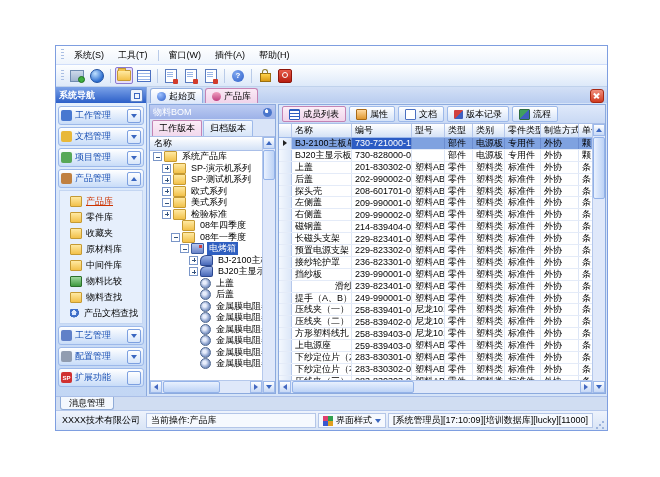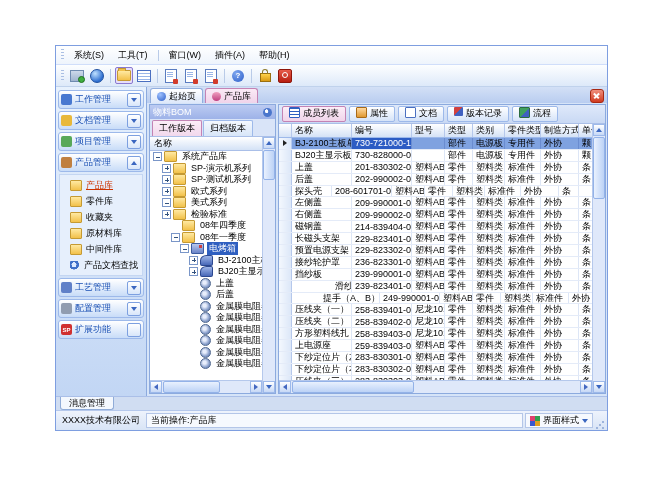--- a/index.html
+++ b/index.html
@@ -109,21 +109,21 @@
   .hscroll{height:12px;flex:0 0 auto;background:#dfe8fa;border-top:1px solid #b5c8ec;display:flex;align-items:center;position:relative;}
   .sbtn{width:12px;height:12px;background:linear-gradient(#ffffff,#c6d8f6);border:1px solid #9db9ea;box-sizing:border-box;
         display:flex;align-items:center;justify-content:center;flex:0 0 auto;}
   .thumbv{width:10px;background:linear-gradient(90deg,#e9f1fe,#bcd2f6);border:1px solid #93b2e8;border-radius:2px;margin-top:1px;}
   .thumbh{height:10px;background:linear-gradient(#e9f1fe,#bcd2f6);border:1px solid #93b2e8;border-radius:2px;margin-left:1px;}
   .vscroll .fill{flex:1;}
   .hscroll .fill{flex:1;}
   
   .member{flex:1;border:1px solid #8caade;background:#fff;display:flex;flex-direction:column;min-width:0;min-height:0;}
   .mtabs{height:18px;background:linear-gradient(#dfe9fa,#c9d9f4);display:flex;align-items:center;padding-left:3px;gap:3px;border-bottom:1px solid #aabfe8;flex:0 0 auto;}
-  .mtab{height:14px;display:flex;align-items:flex-start;padding:0 6px;border:1px solid #9db9ea;border-radius:2px;
+  .mtab{height:14px;display:flex;align-items:center;padding:0 6px;border:1px solid #9db9ea;border-radius:2px;
         background:linear-gradient(#ffffff,#d5e3f8);}
   .mtab.active{background:linear-gradient(#fceef8,#f0d4ea);border-color:#c383b4;}
   .mi{width:9px;height:9px;margin-right:3px;border-radius:1px;flex:0 0 auto;}
   .mi-list{background:repeating-linear-gradient(to bottom,#2f5fc0 0 1px,#fff 1px 3px);border:1px solid #2f5fc0;}
   .mi-prop{background:linear-gradient(#ffd9a0,#e09830);border:1px solid #a86a18;}
   .mi-doc{background:#fff;border:1px solid #4a6fc0;}
   .mi-ver{background:linear-gradient(135deg,#d04040 50%,#4060c0 50%);}
   .mi-flow{background:linear-gradient(135deg,#40a060 50%,#4060c0 50%);border:1px solid #2c6c40;}
   .gridwrap{flex:1;display:flex;min-height:0;}
   .gridcol{flex:1;display:flex;flex-direction:column;min-width:0;}
@@ -212,20 +212,25 @@
           </span>
           <span class="tbtn">
             <span class="ti ti-exit"></span>
           </span>
         </span>
     </div>
 
     <div class="main">
 
       <div class="sidebar">
+        <div class="sb-header">
+          <span>系统导航</span>
+          <span class="sp"></span>
+          <span class="pinbtn"></span>
+        </div>
         <div class="groups" id="sidebar-groups">
             <div class="group-h">
               <span class="gi" style="background: rgb(72, 120, 208);"></span>
               <span class="lbl">工作管理</span>
               <span class="chev">
                 <span class="tri down"></span>
               </span>
             </div>
             <div class="group-h">
               <span class="gi" style="background: rgb(232, 184, 58);"></span>
@@ -261,20 +266,28 @@
                 <span class="ni ni-folder"></span>
                 <span class="txt">收藏夹</span>
               </div>
               <div class="nav-item">
                 <span class="ni ni-folder"></span>
                 <span class="txt">原材料库</span>
               </div>
               <div class="nav-item">
                 <span class="ni ni-folder"></span>
                 <span class="txt">中间件库</span>
+              </div>
+              <div class="nav-item">
+                <span class="ni ni-green"></span>
+                <span class="txt">物料比较</span>
+              </div>
+              <div class="nav-item">
+                <span class="ni ni-folder"></span>
+                <span class="txt">物料查找</span>
               </div>
               <div class="nav-item">
                 <span class="ni ni-mag"></span>
                 <span class="txt">产品文档查找</span>
               </div>
             </div>
             <div class="group-h">
               <span class="gi" style="background: rgb(96, 128, 200);"></span>
               <span class="lbl">工艺管理</span>
               <span class="chev">
@@ -526,21 +539,21 @@
                       <span class="td" style="width: 60px;">202-990002-01I</span>
                       <span class="td" style="width: 33px;">塑料ABS</span>
                       <span class="td" style="width: 28px;">零件</span>
                       <span class="td" style="width: 32px;">塑料类</span>
                       <span class="td" style="width: 36px;">标准件</span>
                       <span class="td" style="width: 38px;">外协</span>
                       <span class="td" style="width: 20px;">条</span>
                     </div>
                     <div class="trow">
                       <span class="gutter"></span>
-                      <span class="td" style="width: 40px;">探头壳</span>
+                      <span class="td" style="width: 60px;">探头壳</span>
                       <span class="td" style="width: 60px;">208-601701-01I</span>
                       <span class="td" style="width: 33px;">塑料ABS</span>
                       <span class="td" style="width: 28px;">零件</span>
                       <span class="td" style="width: 32px;">塑料类</span>
                       <span class="td" style="width: 36px;">标准件</span>
                       <span class="td" style="width: 38px;">外协</span>
                       <span class="td" style="width: 20px;">条</span>
                     </div>
                     <div class="trow">
                       <span class="gutter"></span>
@@ -625,21 +638,21 @@
                       <span class="td" style="width: 60px;">239-823401-00I</span>
                       <span class="td" style="width: 33px;">塑料ABS</span>
                       <span class="td" style="width: 28px;">零件</span>
                       <span class="td" style="width: 32px;">塑料类</span>
                       <span class="td" style="width: 36px;">标准件</span>
                       <span class="td" style="width: 38px;">外协</span>
                       <span class="td" style="width: 20px;">条</span>
                     </div>
                     <div class="trow">
                       <span class="gutter"></span>
-                      <span class="td" style="width: 60px; margin-left: 28px;">提手（A、B）</span>
+                      <span class="td" style="width: 60px;">提手（A、B）</span>
                       <span class="td" style="width: 60px;">249-990001-01I</span>
                       <span class="td" style="width: 33px;">塑料ABS</span>
                       <span class="td" style="width: 28px;">零件</span>
                       <span class="td" style="width: 32px;">塑料类</span>
                       <span class="td" style="width: 36px;">标准件</span>
                       <span class="td" style="width: 38px;">外协</span>
                       <span class="td" style="width: 20px;">条</span>
                     </div>
                     <div class="trow">
                       <span class="gutter"></span>
@@ -754,17 +767,18 @@
     </div>
 
     <div class="statusbar">
       <span class="sb-cell sb-company">XXXX技术有限公司</span>
       <span class="sb-cell sb-op">当前操作:产品库</span>
       <span class="sb-cell">
         <span class="style-ico"></span>
         <span>界面样式</span>
         <span class="tri down dd"></span>
       </span>
+      <span class="sb-cell">[系统管理员][17:10:09][培训数据库][lucky][11000]</span>
       <span class="gripcorner"></span>
     </div>
 
   </div>
 </div>
 
 </body></html>

